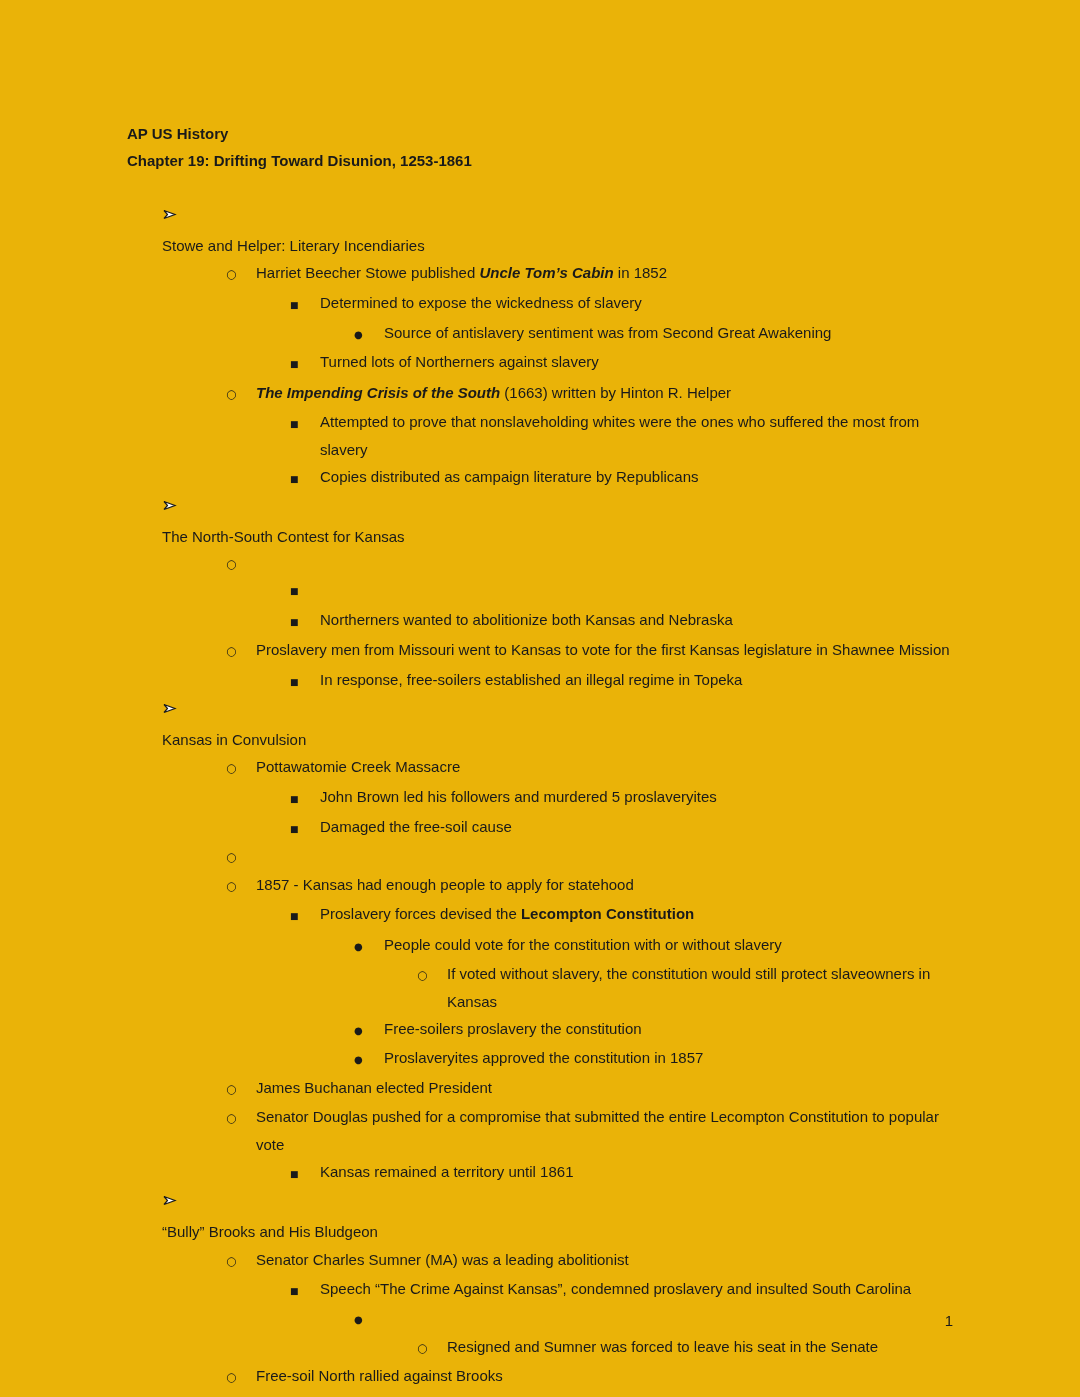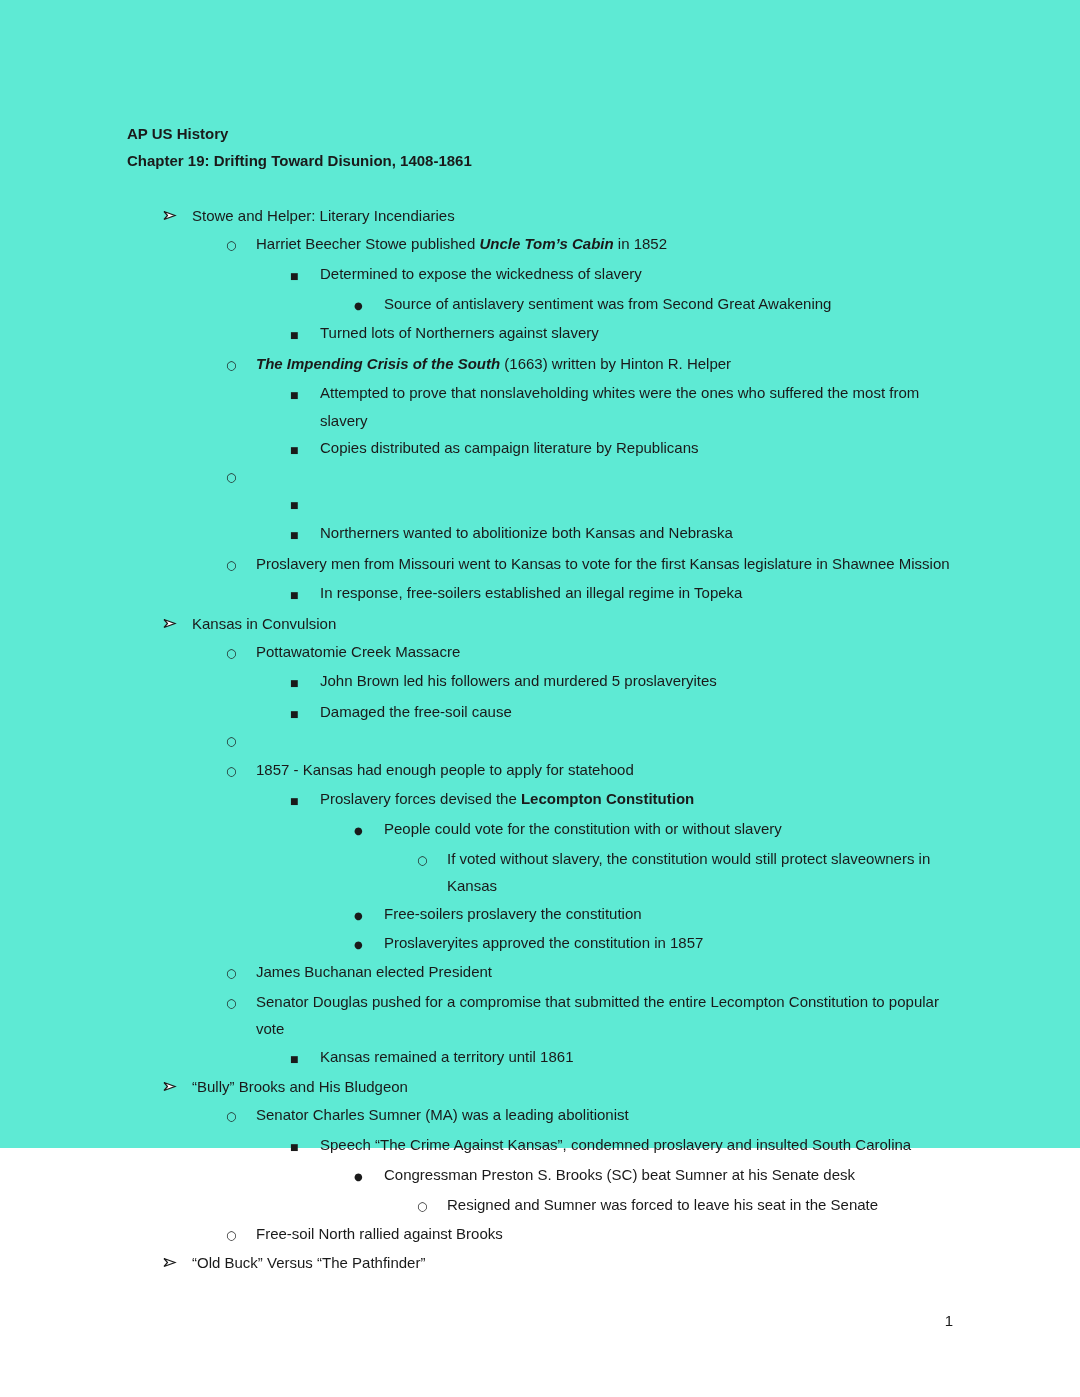--- a/index.html
+++ b/index.html
@@ -14,22 +14,22 @@
     font-size: 15px;
     line-height: 27.4px;
     color: #1a1a1a;
     position: relative;
     overflow: hidden;
   }
   .page {
     position: absolute;
     top: 0; left: 0;
     width: 1080px;
-    height: 1148px;
-    background: #5eead4;
+    height: 1397px;
+    background: #eab308;
   }
   .content {
     padding: 120px 127px 0 127px;
   }
   .doc-title, .doc-subtitle {
     font-weight: bold;
   }
   .outline {
     margin-top: 27px;
   }
@@ -39,21 +39,21 @@
   }
   .li .bullet {
     flex: 0 0 30px;
     font-family: "DejaVu Sans", sans-serif;
     color: #1a1a1a;
   }
   .li .txt {
     flex: 1 1 auto;
     min-width: 0;
   }
-  .lvl1 { margin-left: 35px; }
+  .lvl1 { margin-left: 35px; flex-direction: column; }
   .lvl2 { margin-left: 99px; }
   .lvl3 { margin-left: 163px; }
   .lvl4 { margin-left: 227px; }
   .lvl5 { margin-left: 290px; }
   .b-circle-outline { font-size: 12px; }
   .b-square-filled  { font-size: 9px; }
   .b-circle-filled  { font-size: 10px; }
   .b-arrow svg { position: relative; top: 1px; }
   .bold { font-weight: bold; }
   .italic { font-style: italic; margin-top: 21px; }
@@ -65,21 +65,21 @@
     line-height: 27.4px;
     color: #1a1a1a;
   }
 </style>
 </head>
 <body>
 
 <div class="page">
   <div class="content">
     <div class="doc-title">AP US History</div>
-    <div class="doc-subtitle">Chapter 19: Drifting Toward Disunion, 1408-1861</div>
+    <div class="doc-subtitle">Chapter 19: Drifting Toward Disunion, 1253-1861</div>
     <div class="outline">
         <div class="li lvl1">
           <span class="bullet b-arrow-right b-arrow"><svg width="15" height="13" viewBox="0 0 15 13" aria-hidden="true">
               <path d="M2 2.5 L13 6.5 L2 10.5 L5.5 6.5 Z" fill="#ffffff" stroke="#1a1a1a" stroke-width="1.2" stroke-linejoin="miter"></path>
             </svg></span>
           <span class="txt"><span>Stowe and Helper: Literary Incendiaries</span></span>
         </div>
         <div class="li lvl2">
           <span class="bullet b-circle-outline">○</span>
           <span class="txt"><span>Harriet Beecher Stowe published </span><span class="bold italic">Uncle Tom’s Cabin</span><span> in 1852</span></span>
@@ -101,20 +101,26 @@
           <span class="txt"><span class="bold italic">The Impending Crisis of the South</span><span> (1663) written by Hinton R. Helper</span></span>
         </div>
         <div class="li lvl3">
           <span class="bullet b-square-filled">■</span>
           <span class="txt"><span>Attempted to prove that nonslaveholding whites were the ones who suffered the most from slavery</span></span>
         </div>
         <div class="li lvl3">
           <span class="bullet b-square-filled">■</span>
           <span class="txt"><span>Copies distributed as campaign literature by Republicans</span></span>
         </div>
+        <div class="li lvl1">
+          <span class="bullet b-arrow-right b-arrow"><svg width="15" height="13" viewBox="0 0 15 13" aria-hidden="true">
+              <path d="M2 2.5 L13 6.5 L2 10.5 L5.5 6.5 Z" fill="#ffffff" stroke="#1a1a1a" stroke-width="1.2" stroke-linejoin="miter"></path>
+            </svg></span>
+          <span class="txt"><span>The North-South Contest for Kansas</span></span>
+        </div>
         <div class="li lvl2">
           <span class="bullet b-circle-outline">○</span>
         </div>
         <div class="li lvl3">
           <span class="bullet b-square-filled">■</span>
         </div>
         <div class="li lvl3">
           <span class="bullet b-square-filled">■</span>
           <span class="txt"><span>Northerners wanted to abolitionize both Kansas and Nebraska</span></span>
         </div>
@@ -192,21 +198,20 @@
         <div class="li lvl2">
           <span class="bullet b-circle-outline">○</span>
           <span class="txt"><span>Senator Charles Sumner (MA) was a leading abolitionist</span></span>
         </div>
         <div class="li lvl3">
           <span class="bullet b-square-filled">■</span>
           <span class="txt"><span>Speech “The Crime Against Kansas”, condemned proslavery and insulted South Carolina</span></span>
         </div>
         <div class="li lvl4">
           <span class="bullet b-circle-filled">●</span>
-          <span class="txt"><span>Congressman Preston S. Brooks (SC) beat Sumner at his Senate desk</span></span>
         </div>
         <div class="li lvl5">
           <span class="bullet b-circle-outline">○</span>
           <span class="txt"><span>Resigned and Sumner was forced to leave his seat in the Senate</span></span>
         </div>
         <div class="li lvl2">
           <span class="bullet b-circle-outline">○</span>
           <span class="txt"><span>Free-soil North rallied against Brooks</span></span>
         </div>
         <div class="li lvl1">

